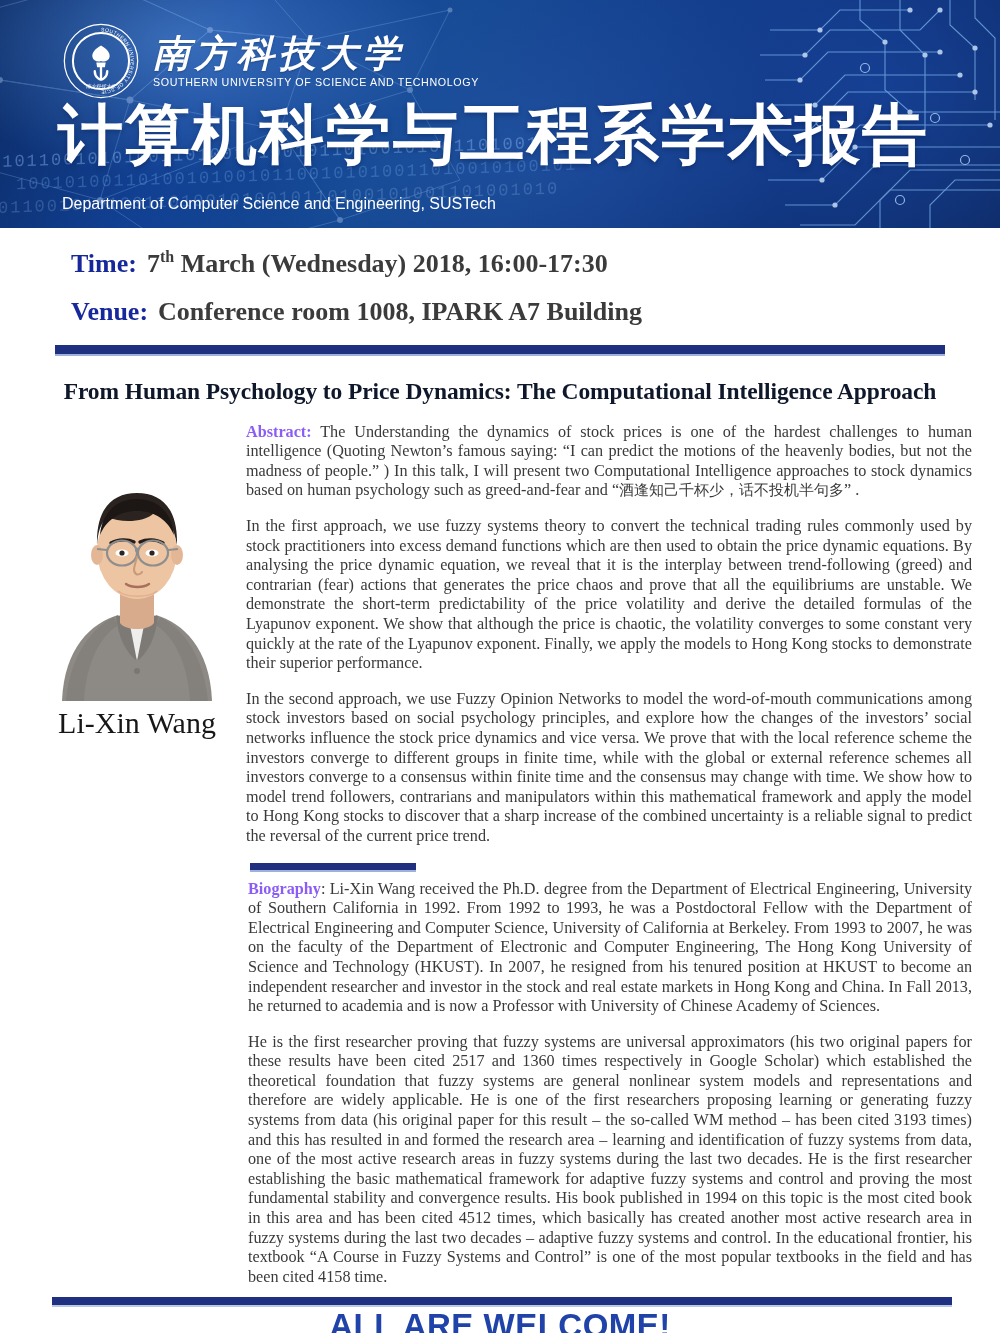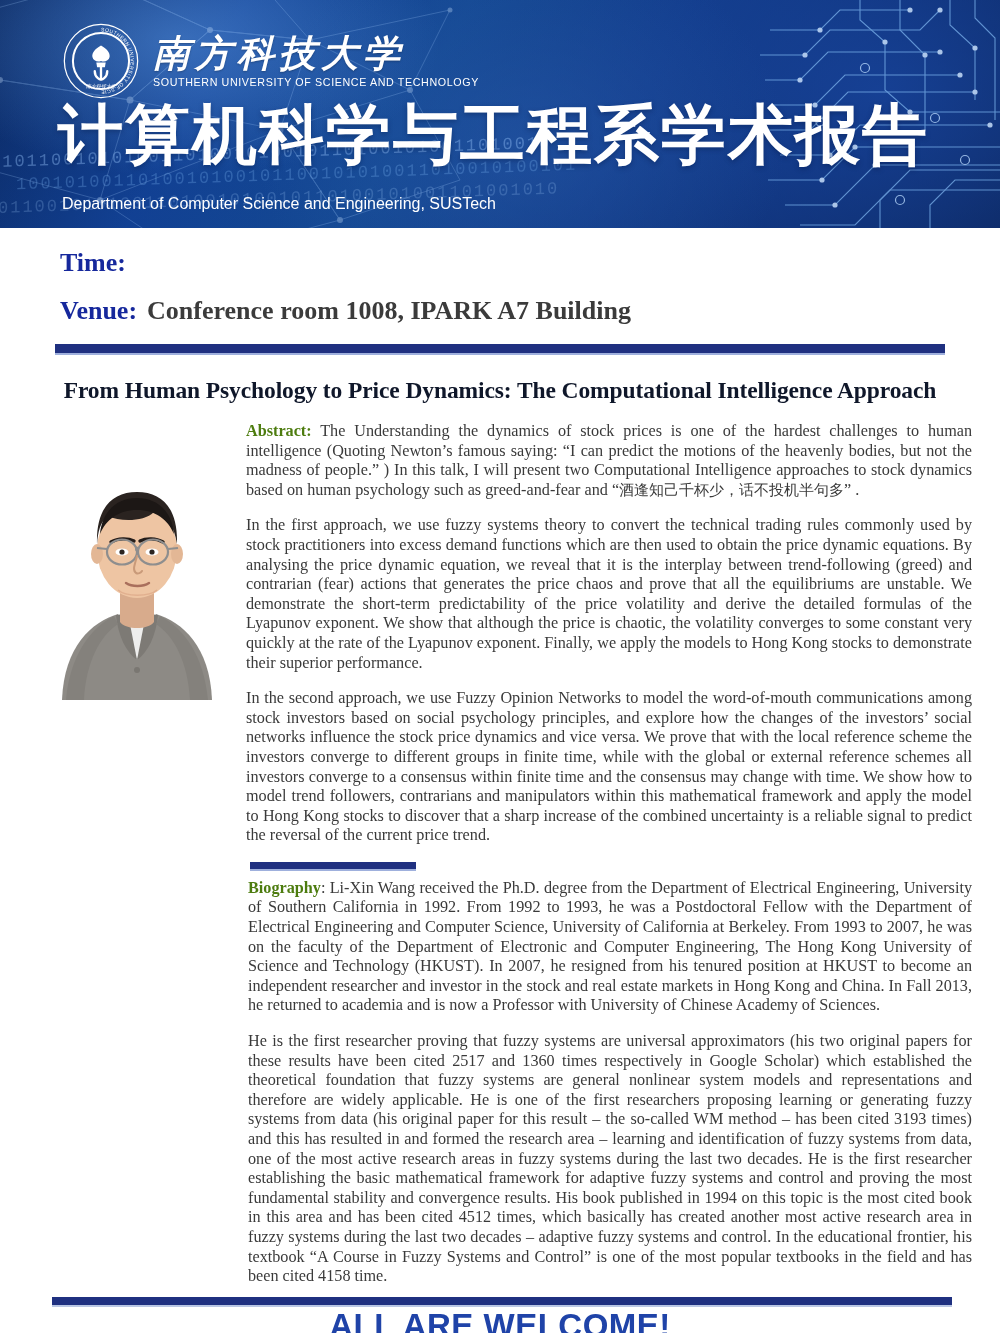--- a/index.html
+++ b/index.html
@@ -106,20 +106,21 @@
     font-size: 16px;
     color: #ffffff;
     letter-spacing: 0px;
     line-height: 28px;
     white-space: nowrap;
   }
 
   
   .info {
     padding: 20px 0 0 60px;
+    margin-left: 11px;
   }
   .info-line {
     display: flex;
     align-items: baseline;
     margin-bottom: 18px;
     white-space: nowrap;
   }
   .info-label {
     font-family: "Liberation Serif", serif;
     font-weight: 700;
@@ -216,21 +217,21 @@
     font-size: 16.2px;
     line-height: 19.6px;
     color: #3a3a3a;
     text-align: justify;
     text-justify: inter-word;
     margin: 0;
   }
   .para + .para { margin-top: 16px; }
   .lead {
     font-weight: 700;
-    color: #4d7c0f;
+    color: #8b5cf6;
   }
   .cjk { font-family: "DejaVu Sans", sans-serif; font-size: 15px; }
 
   .bio-block { padding: 0 28px 0 248px; }
 
   
   .footer {
     margin-top: 2px;
     text-align: center;
     position: relative;
@@ -363,20 +364,21 @@
     </div>
   </div>
 
   <div class="banner-title-cn">计算机科学与工程系学术报告</div>
   <div class="banner-title-en">Department of Computer Science and Engineering, SUSTech</div>
 </div>
 
 <div class="info">
   <div class="info-line">
     <span class="info-label">Time:</span>
+    <span class="info-value"><span>7</span><sup>th</sup><span> March (Wednesday) 2018, 16:00-17:30</span></span>
   </div>
   <div class="info-line">
     <span class="info-label">Venue:</span>
     <span class="info-value">Conference room 1008, IPARK A7 Building</span>
   </div>
 </div>
 
 <div class="rule-main"></div>
 
 <div class="talk-title">From Human Psychology to Price Dynamics: The Computational Intelligence Approach</div>
@@ -424,20 +426,21 @@
           <path d="M112 85 L122 84"></path>
         </g>
 
         <path d="M81 92 C79 100 76 106 80 109 C82 110 85 109 86 107" stroke="#c99a79" stroke-width="2" fill="none" stroke-linecap="round"></path>
 
         <path d="M70 119 C76 123 87 123 93 119" stroke="#a96f5c" stroke-width="2.4" fill="none" stroke-linecap="round"></path>
 
         <path d="M62 126 C70 133 93 133 101 126" stroke="#ddaa89" stroke-width="1.6" fill="none" opacity="0.8"></path>
       </svg>
     </div>
+    <div class="speaker-name">Li-Xin Wang</div>
   </div>
 
   <div class="text-col">
     <p class="para"><span class="lead">Abstract:</span><span>  The Understanding the dynamics of stock prices is one of the hardest challenges to human intelligence (Quoting Newton’s famous saying: “I can predict the motions of the heavenly bodies, but not the madness of people.” ) In this talk, I will present two Computational Intelligence approaches to stock dynamics based on human psychology such as greed-and-fear and “</span><span class="cjk">酒逢知己千杯少，话不投机半句多</span><span>” .</span></p>
     <p class="para">In the first approach, we use fuzzy systems theory to convert the technical trading rules commonly used by stock practitioners into excess demand functions which are then used to obtain the price dynamic equations. By analysing the price dynamic equation, we reveal that it is the interplay between trend-following (greed) and contrarian (fear) actions that generates the price chaos and prove that all the equilibriums are unstable. We demonstrate the short-term predictability of the price volatility and derive the detailed formulas of the Lyapunov exponent. We show that although the price is chaotic, the volatility converges to some constant very quickly at the rate of the Lyapunov exponent. Finally, we apply the models to Hong Kong stocks to demonstrate their superior performance.</p>
     <p class="para">In the second approach, we use Fuzzy Opinion Networks to model the word-of-mouth communications among stock investors based on social psychology principles, and explore how the changes of the investors’ social networks influence the stock price dynamics and vice versa. We prove that with the local reference scheme the investors converge to different groups in finite time, while with the global or external reference schemes all investors converge to a consensus within finite time and the consensus may change with time. We show how to model trend followers, contrarians and manipulators within this mathematical framework and apply the model to Hong Kong stocks to discover that a sharp increase of the combined uncertainty is a reliable signal to predict the reversal of the current price trend.</p>
   </div>
 </div>
 
 <div class="rule-short"></div>

